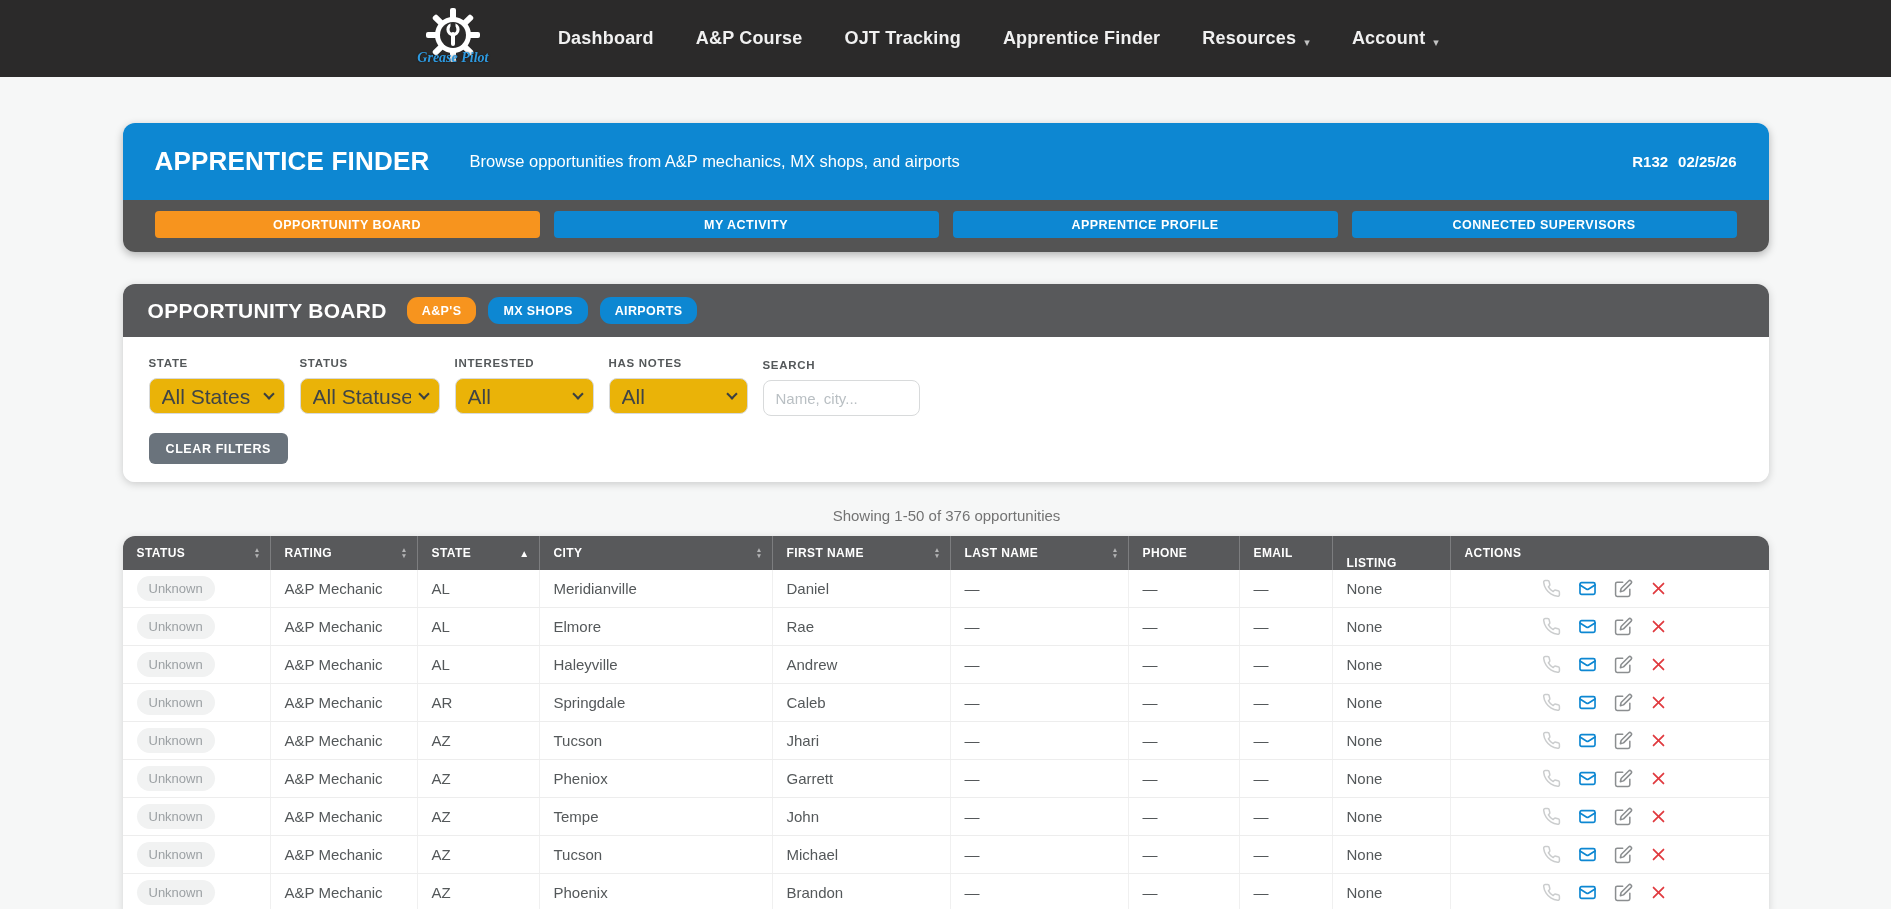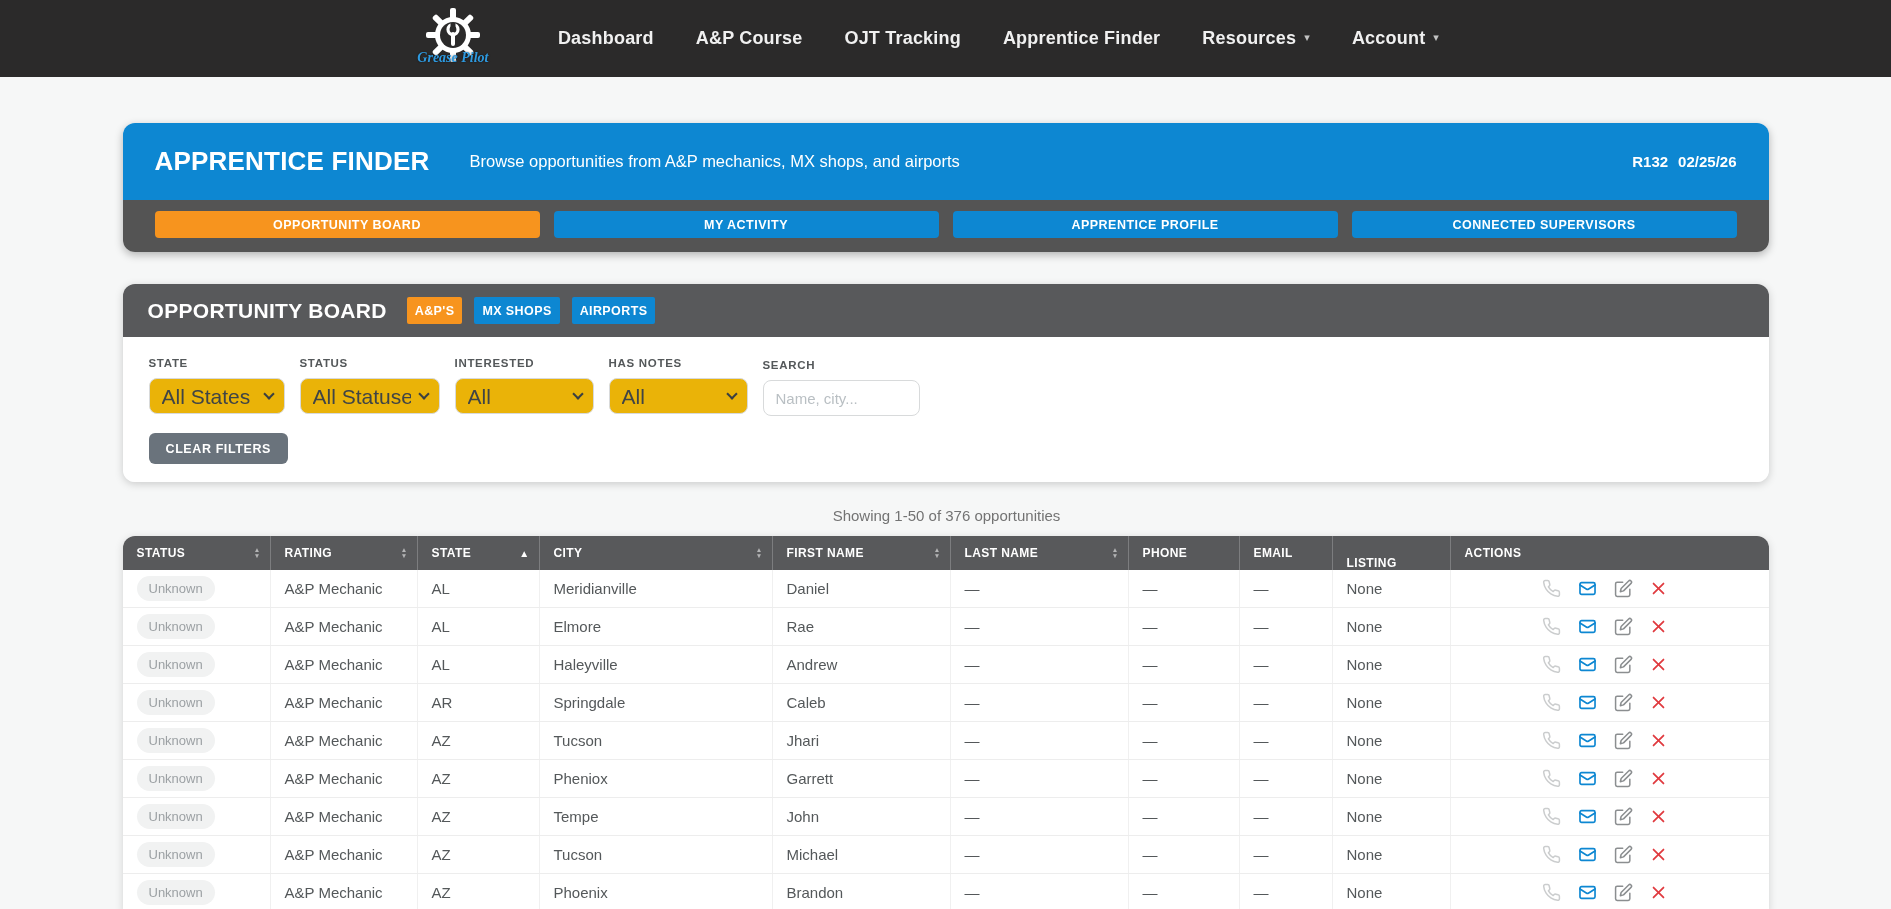--- a/index.html
+++ b/index.html
@@ -19,21 +19,21 @@
   .brand { position: relative; width: 82px; height: 70px; margin-right: 22px; cursor: pointer; flex: none; }
   .brand svg { position: absolute; left: 13px; top: 3px; }
   .brand-text {
     position: absolute; left: 0; right: 0; bottom: 8px; text-align: center;
     font-family: "Liberation Serif", "DejaVu Serif", serif;
     font-style: italic; font-weight: 700; font-size: 14px; color: #2e9ae0;
     text-shadow: 0 0 2px rgba(0,0,0,.6); white-space: nowrap;
   }
   .nav-link {
     color: #f0f0f0; font-size: 18px; font-weight: 600; letter-spacing: .2px;
-    display: flex; align-items: flex-start; cursor: pointer; white-space: nowrap;
+    display: flex; align-items: flex-end; cursor: pointer; white-space: nowrap;
   }
   .nav-link .caret { font-size: 11px; color: #c2c2c2; margin-left: 8px; padding-top: 3px; }
 
   
   .container { width: 1646px; margin: 0 auto; }
 
   
   .hero-card { margin-top: 46px; border-radius: 12px; box-shadow: 0 3px 9px rgba(0,0,0,.28); }
   .hero {
     background: #0d87d2; height: 77px; border-radius: 12px 12px 0 0;
@@ -54,21 +54,21 @@
   .tab.active { background: #f7941e; }
 
   
   .board-card { margin-top: 32px; border-radius: 12px; box-shadow: 0 2px 8px rgba(0,0,0,.18); }
   .board-head {
     background: #58595b; height: 53px; border-radius: 12px 12px 0 0;
     display: flex; align-items: center; padding: 0 25px;
   }
   .board-head h2 { color: #fff; font-size: 21px; font-weight: 800; letter-spacing: .3px; font-stretch: condensed; margin-right: 20px; white-space: nowrap; }
   .pill {
-    height: 27px; padding: 0 8px; margin-right: 12px; border: none; border-radius: 2px; cursor: pointer;
+    height: 27px; padding: 0 15px; margin-right: 12px; border: none; border-radius: 11px; cursor: pointer;
     background: #0d87d2; color: #fff; font-family: inherit;
     font-size: 12.5px; font-weight: 700; letter-spacing: .4px;
   }
   .pill.active { background: #f7941e; }
   .board-body { background: #fff; border-radius: 0 0 12px 12px; padding: 20px 26px 18px; }
   .filters { display: flex; gap: 15px; }
   .flabel {
     font-size: 11.5px; font-weight: 600; color: #54585a;
     letter-spacing: .7px; margin-bottom: 9px; text-transform: uppercase;
   }

